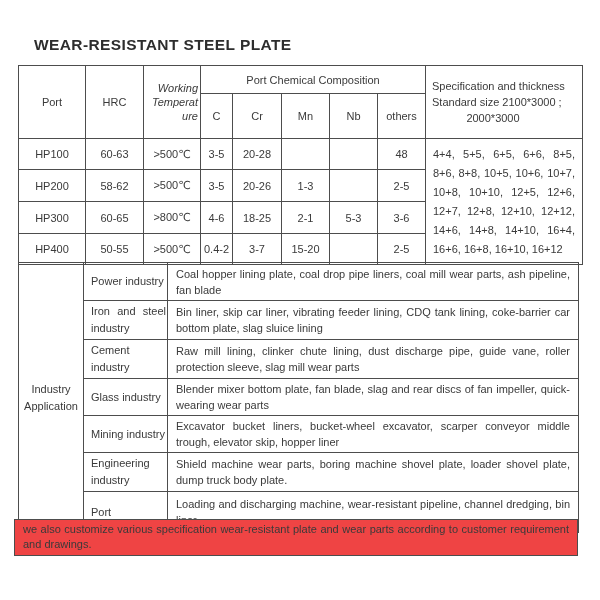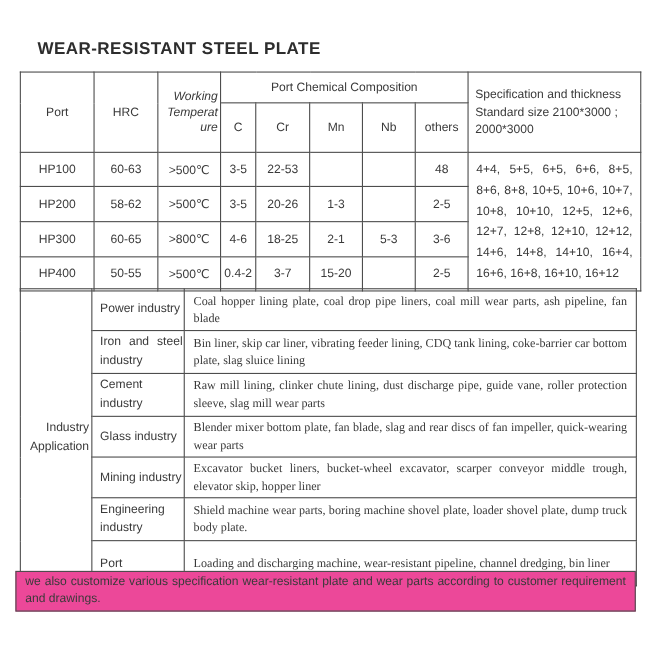--- a/index.html
+++ b/index.html
@@ -45,56 +45,55 @@
 
   .wt-cell {
     word-break: break-all;
     text-align: right;
     padding-left: 5px;
     line-height: 14px;
     font-style: italic;
   }
   .spec-head-cell { text-align: left; padding: 2px 6px; line-height: 16px; }
   .spec-head-line1, .spec-head-line2 { display: block; text-align: left; }
-  .spec-head-line3 { display: block; text-align: left; padding-right: 22px; }
+  .spec-head-line3 { display: block; text-align: center; padding-right: 22px; }
 
   .spec-sizes-cell {
     text-align: justify;
     padding: 4px 7px;
     line-height: 19px;
     vertical-align: middle;
   }
   .industry-label-cell {
     text-align: justify;
     padding: 2px 1px 2px 7px;
     line-height: 17px;
   }
   .industry-app-cell {
-    text-align: right;
+    text-align: center;
     line-height: 17px;
     font-size: 11px;
   }
   .industry-content-cell {
     text-align: justify;
     padding: 2px 8px;
     line-height: 16px;
-    font-family: Liberation Serif, serif;
   }
   .footer-note {
     position: absolute;
     top: 519px;
     left: 14px;
     width: 546px;
     border: 1px solid #4d4d4d;
     font-size: 11px;
     line-height: 15px;
     padding: 2px 8px 3px 8px;
     text-align: justify;
     color: #3a3a3a;
-    background: #ec4899;
+    background: #ef4444;
   }
 </style>
 </head>
 <body>
 
 <div class="page-title">WEAR-RESISTANT STEEL PLATE</div>
 
 <table class="spec-table">
   <colgroup>
     <col style="width:67px">
@@ -124,21 +123,21 @@
     <td>Cr</td>
     <td>Mn</td>
     <td>Nb</td>
     <td>others</td>
   </tr>
   <tr style="height:31px">
     <td>HP100</td>
     <td>60-63</td>
     <td>&gt;500℃</td>
     <td>3-5</td>
-    <td>22-53</td>
+    <td>20-28</td>
     <td></td>
     <td></td>
     <td>48</td>
     <td rowspan="4" class="spec-sizes-cell">4+4, 5+5, 6+5, 6+6, 8+5, 8+6, 8+8, 10+5, 10+6, 10+7, 10+8, 10+10, 12+5, 12+6, 12+7, 12+8, 12+10, 12+12, 14+6, 14+8, 14+10, 16+4, 16+6, 16+8, 16+10, 16+12</td>
   </tr>
   <tr style="height:32px">
     <td>HP200</td>
     <td>58-62</td>
     <td>&gt;500℃</td>
     <td>3-5</td>

